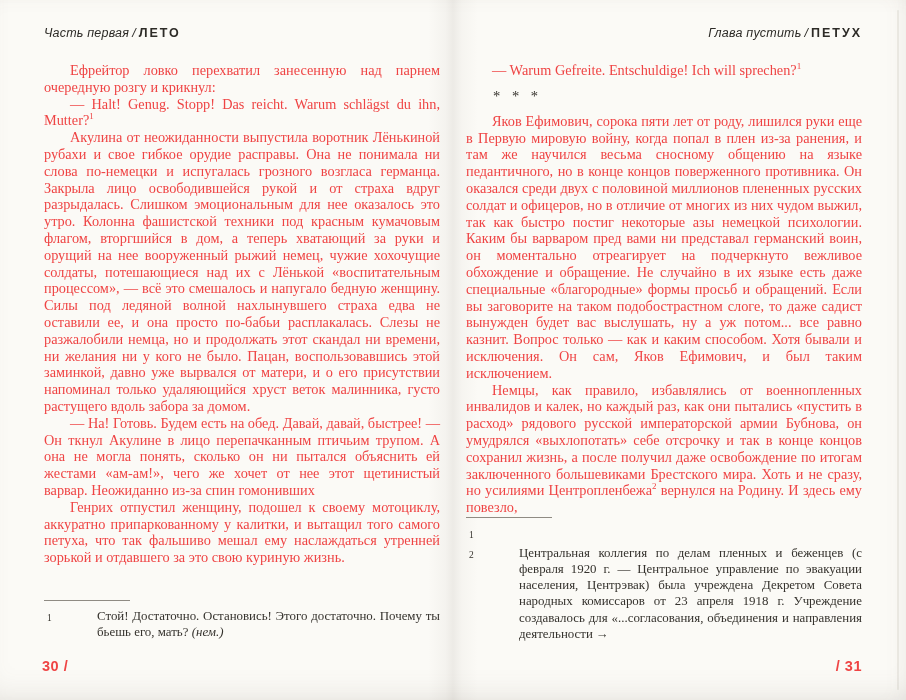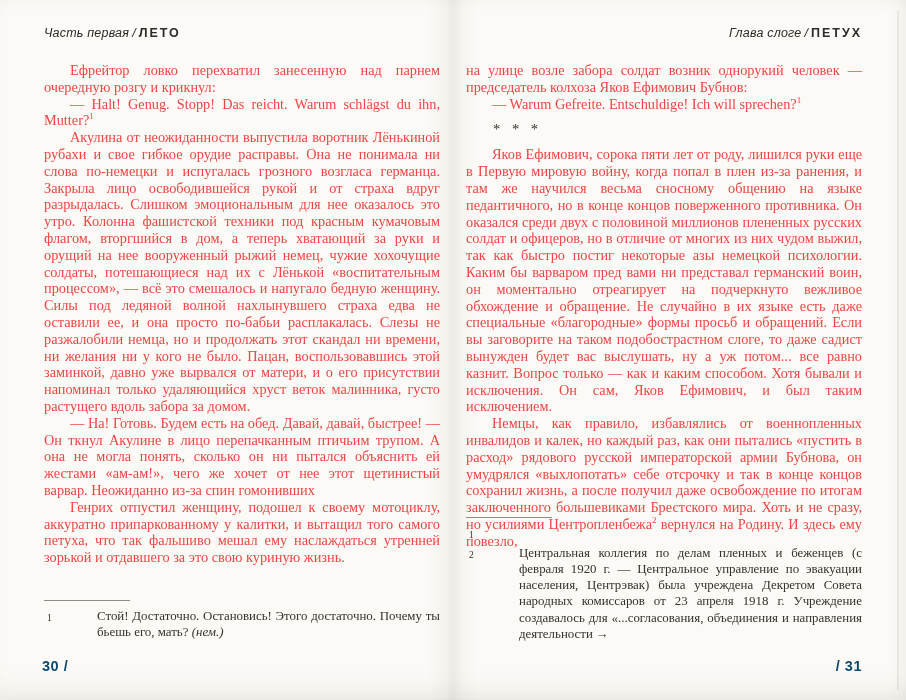--- a/index.html
+++ b/index.html
@@ -68,21 +68,21 @@
   .fn-rule{width:86px;height:1px;background:#8f8b83;margin-bottom:7px;}
   .fn-row{display:flex;}
   .fn-row + .fn-row{margin-top:2px;}
   .fn-marker{flex:none;width:50px;font-size:9.5px;padding-top:2px;padding-left:3px;}
   .fn-text{flex:1;text-align:justify;}
   .lang{font-style:italic;}
 
   .page-number{
     position:absolute;bottom:8px;
     font-family:"Liberation Sans", sans-serif;
-    font-size:14.5px;font-weight:600;color:#0c4a6e;letter-spacing:0.5px;
+    font-size:14.5px;font-weight:600;color:#ef4444;letter-spacing:0.5px;
   }
   .page.left  .page-number{left:-2px;}
   .page.right .page-number{right:0;text-align:left;}
 </style>
 </head>
 <body>
 
 <div class="spread">
   <div class="gutter-shadow"></div>
   <div class="page-edge"></div>
@@ -106,25 +106,24 @@
         <span class="fn-marker">1</span>
         <span class="fn-text"><span>Стой! Достаточно. Остановись! Этого достаточно. Почему ты бьешь его, мать? </span><em class="lang">(нем.)</em></span>
       </div>
     </div>
 
     <div class="page-number">30 /</div>
   </section>
 
   <section class="page right">
     <header class="running-head">
-      <span class="head-section">Глава слоге</span><span class="head-sep">/</span><span class="head-title">ПЕТУХ</span>
+      <span class="head-section">Глава пустить</span><span class="head-sep">/</span><span class="head-title">ПЕТУХ</span>
     </header>
 
     <div class="body-text">
-      <p class="para"><span>на улице возле забора солдат возник однорукий человек — председатель колхоза Яков Ефимович Бубнов:</span></p>
       <p class="para indent"><span>— Warum Gefreite. Entschuldige! Ich will sprechen?</span><sup class="fn-ref">1</sup></p>
       <div class="separator">* * *</div>
       <p class="para indent"><span>Яков Ефимович, сорока пяти лет от роду, лишился руки еще в Первую мировую войну, когда попал в плен из-за ранения, и там же научился весьма сносному общению на языке педантичного, но в конце концов поверженного противника. Он оказался среди двух с половиной миллионов плененных русских солдат и офицеров, но в отличие от многих из них чудом выжил, так как быстро постиг некоторые азы немецкой психологии. Каким бы варваром пред вами ни представал германский воин, он моментально отреагирует на подчеркнуто вежливое обхождение и обращение. Не случайно в их языке есть даже специальные «благородные» формы просьб и обращений. Если вы заговорите на таком подобострастном слоге, то даже садист вынужден будет вас выслушать, ну а уж потом... все равно казнит. Вопрос только — как и каким способом. Хотя бывали и исключения. Он сам, Яков Ефимович, и был таким исключением.</span></p>
       <p class="para indent"><span>Немцы, как правило, избавлялись от военнопленных инвалидов и калек, но каждый раз, как они пытались «пустить в расход» рядового русской императорской армии Бубнова, он умудрялся «выхлопотать» себе отсрочку и так в конце концов сохранил жизнь, а после получил даже освобождение по итогам заключенного большевиками Брестского мира. Хоть и не сразу, но усилиями Центропленбежа</span><sup class="fn-ref">2</sup><span> вернулся на Родину. И здесь ему повезло,</span></p>
     </div>
 
     <div class="footnotes">
       <div class="fn-rule"></div>
       <div class="fn-row">
         <span class="fn-marker">1</span>

